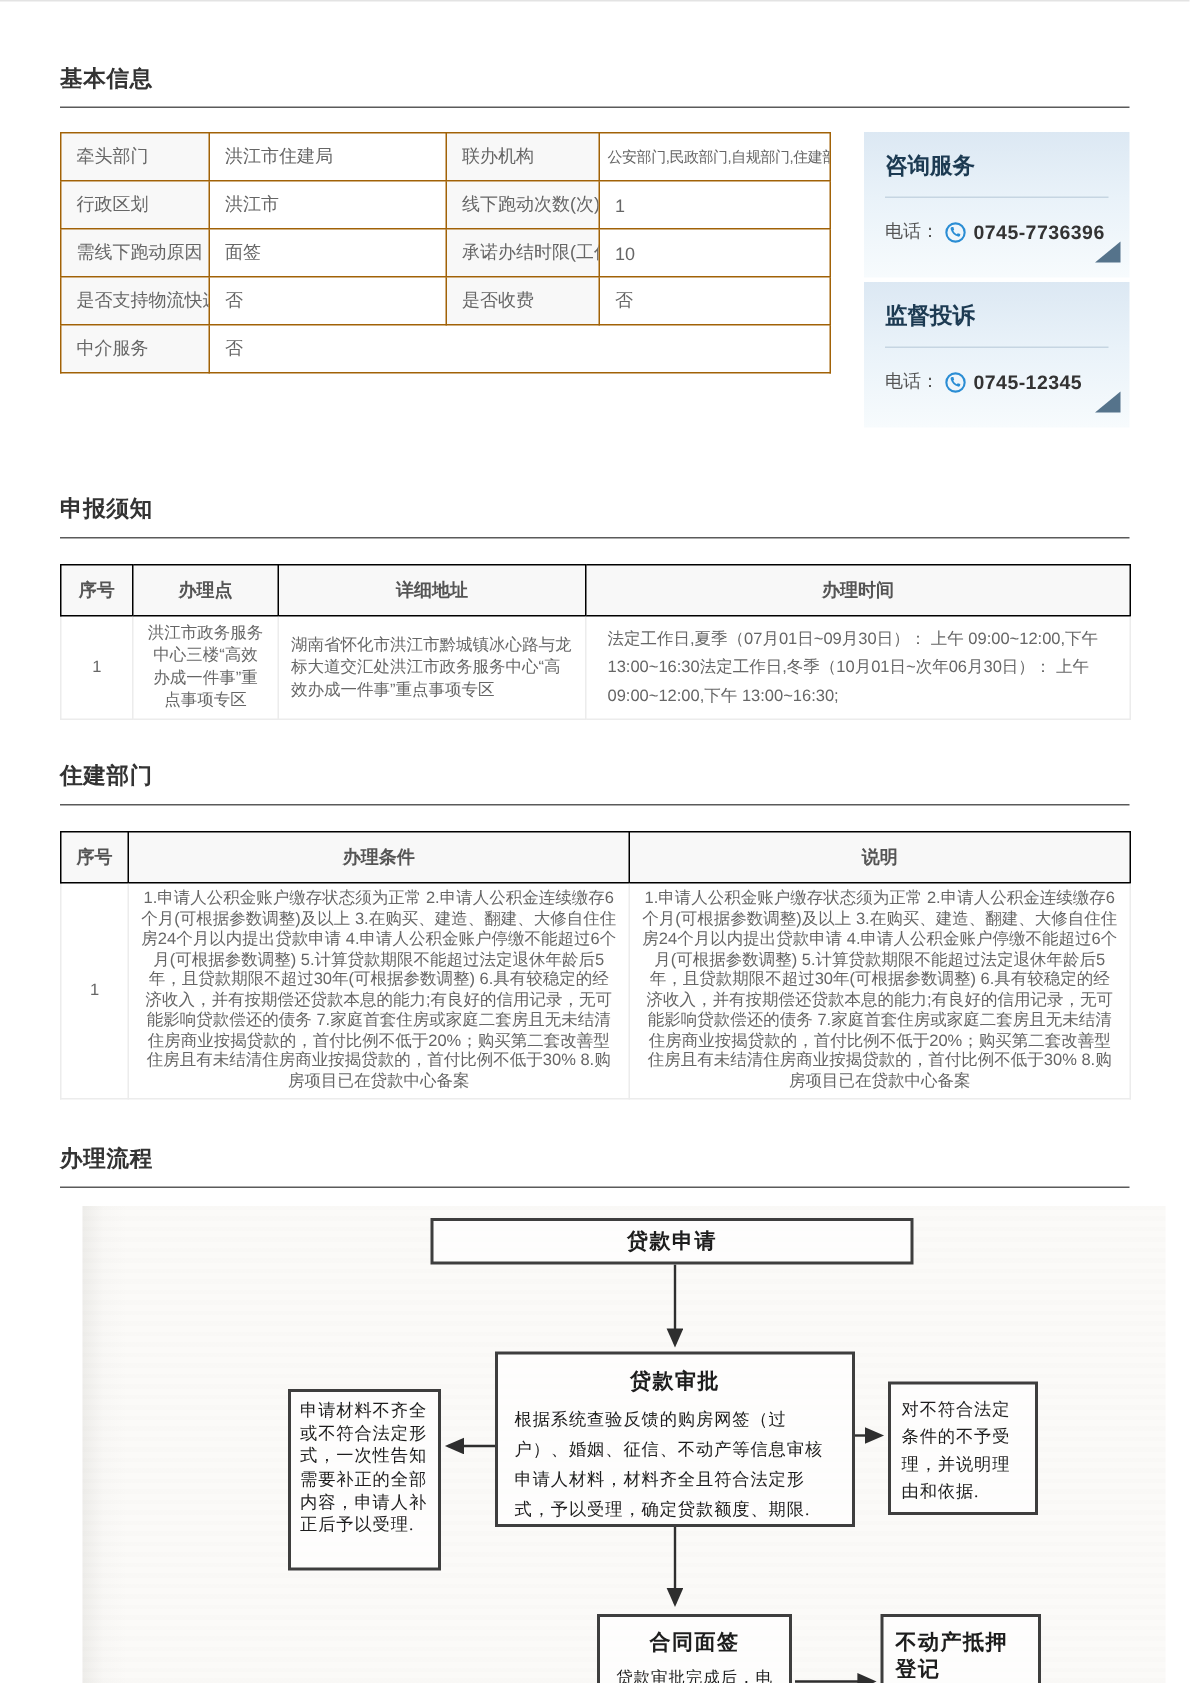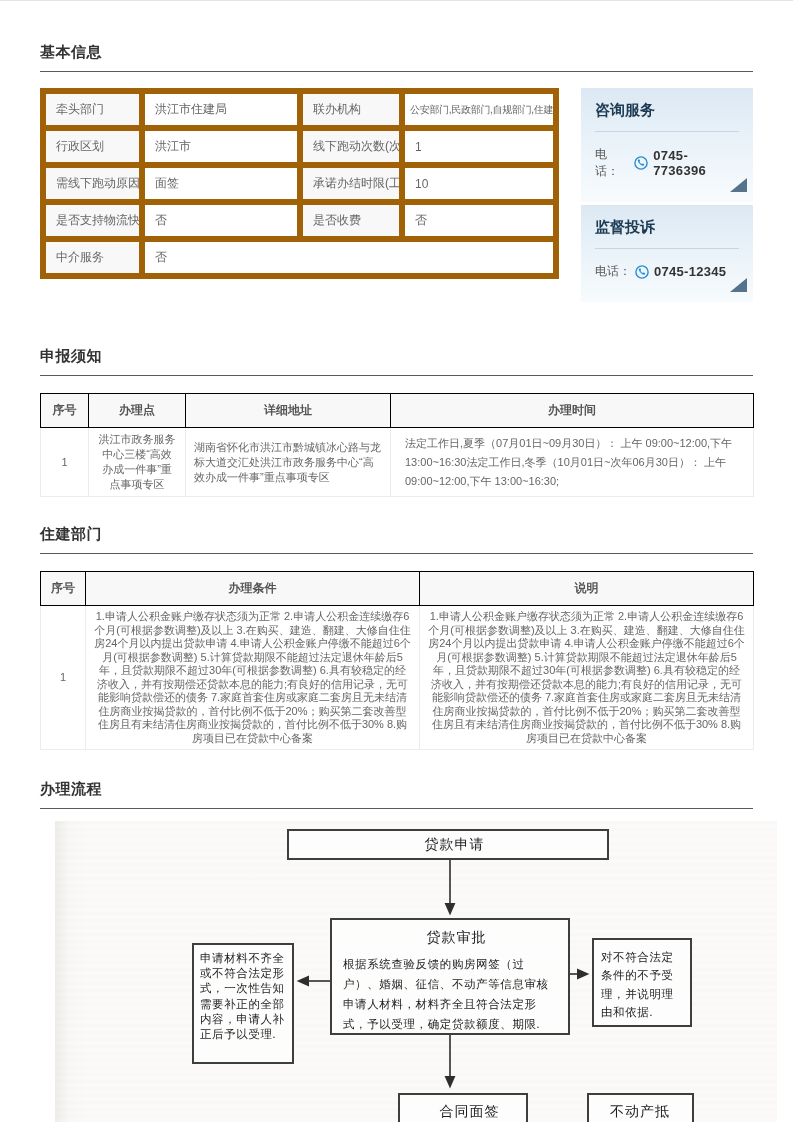--- a/index.html
+++ b/index.html
@@ -11,21 +11,21 @@
   }
   .content { padding:0 40px; }
 
   .sec-heading { font-size:15px; font-weight:bold; color:#333; letter-spacing:0.5px; }
   .sec-rule { height:1px; background:#5a5a5a; border:none; margin:9px 0 0 0; width:713px; }
 
   
   .basic-flex { display:flex; align-items:flex-start; margin-top:16px; }
 
   table.info-table { border-collapse:collapse; width:513px; table-layout:fixed; font-size:12px; color:#666; }
-  table.info-table td { border:6px solid #a16207; padding:7px 10px; height:29px; overflow:hidden; white-space:nowrap; }
+  table.info-table td { border:1px solid #a16207; padding:7px 10px; height:29px; overflow:hidden; white-space:nowrap; }
   table.info-table td.lbl { background:#f8f8f8; color:#666; }
   table.info-table td.tight { font-size:10px; letter-spacing:-0.3px; padding:7px 5px; }
 
   .sidebar { width:202px; margin-left:22px; }
   .svc-card { position:relative; padding:13px 14px 8px 14px; margin-bottom:3px;
     background:linear-gradient(180deg,#dce8f3 0%,#e9f2f9 45%,#f7fbfd 100%); }
   .svc-title { font-size:15px; font-weight:bold; color:#1c3a52; }
   .svc-divider { height:1px; background:#c6d5e2; margin:11px 0 14px 0; }
   .phone-row { display:flex; align-items:center; font-size:12px; color:#555; padding-bottom:14px; }
   .phone-icon { display:inline-flex; margin:0 5px 0 4px; }
@@ -48,21 +48,21 @@
   .tbl-gap { margin-top:17px; }
 
   
   .flow-wrap { position:relative; margin:12px 0 0 15px; width:722px; height:482px; overflow:hidden;
     background:#fbfaf8;
     background-image:linear-gradient(90deg, rgba(120,120,110,0.10) 0px, rgba(120,120,110,0.02) 14px, rgba(0,0,0,0) 30px),
                      repeating-linear-gradient(180deg, rgba(90,90,80,0.012) 0px, rgba(90,90,80,0.012) 3px, rgba(255,255,255,0.02) 3px, rgba(255,255,255,0.02) 7px);
   }
   .fnode { position:absolute; background:rgba(255,255,255,0.65); border:2px solid #3e3e3e; color:#1d1d1d;
     font-family:"Liberation Serif","DejaVu Serif",serif; }
-  .fnode .ft { font-weight:normal; text-align:center; font-size:14px; letter-spacing:1px;margin-left:13px; }
+  .fnode .ft { font-weight:bold; text-align:center; font-size:14px; letter-spacing:1px; }
   .fnode .fb { font-size:11.5px; line-height:1.5; letter-spacing:0.6px; }
   .n-apply  { left:232px; top:8px;   width:322px; height:31px; display:flex; align-items:center; justify-content:center; }
   .n-approve{ left:275px; top:97px;  width:240px; height:117px; padding:9px 11px; }
   .n-approve .fb { margin-top:7px; line-height:1.75; }
   .n-supp   { left:137px; top:122px; width:102px; height:121px; padding:6px 6px; }
   .n-supp .fb { line-height:1.32; font-size:11.5px; }
   .n-reject { left:537px; top:117px; width:100px; height:89px; padding:8px 7px; }
   .n-reject .fb { line-height:1.6; }
   .n-sign   { left:343px; top:272px; width:130px; height:112px; padding:8px 7px; }
   .n-sign .fb { margin-top:6px; text-align:center; line-height:1.65; font-size:11px; }

